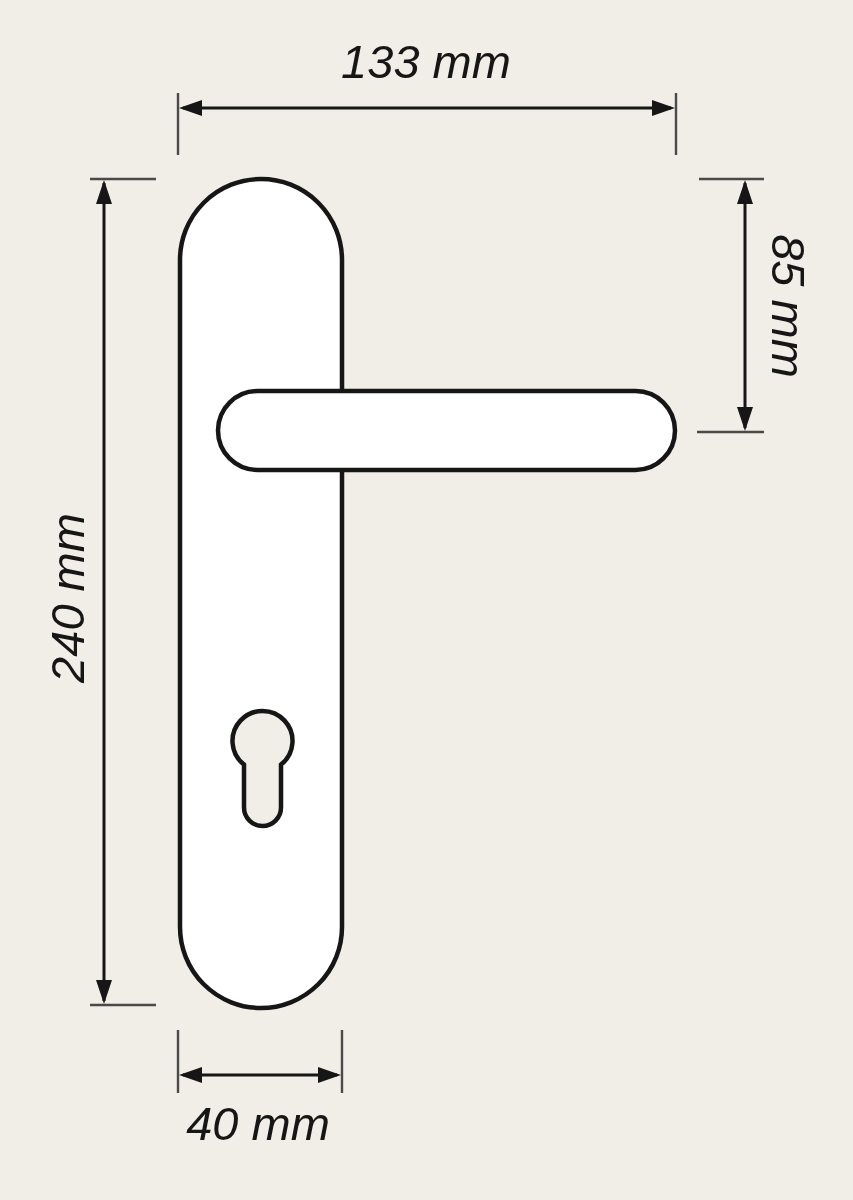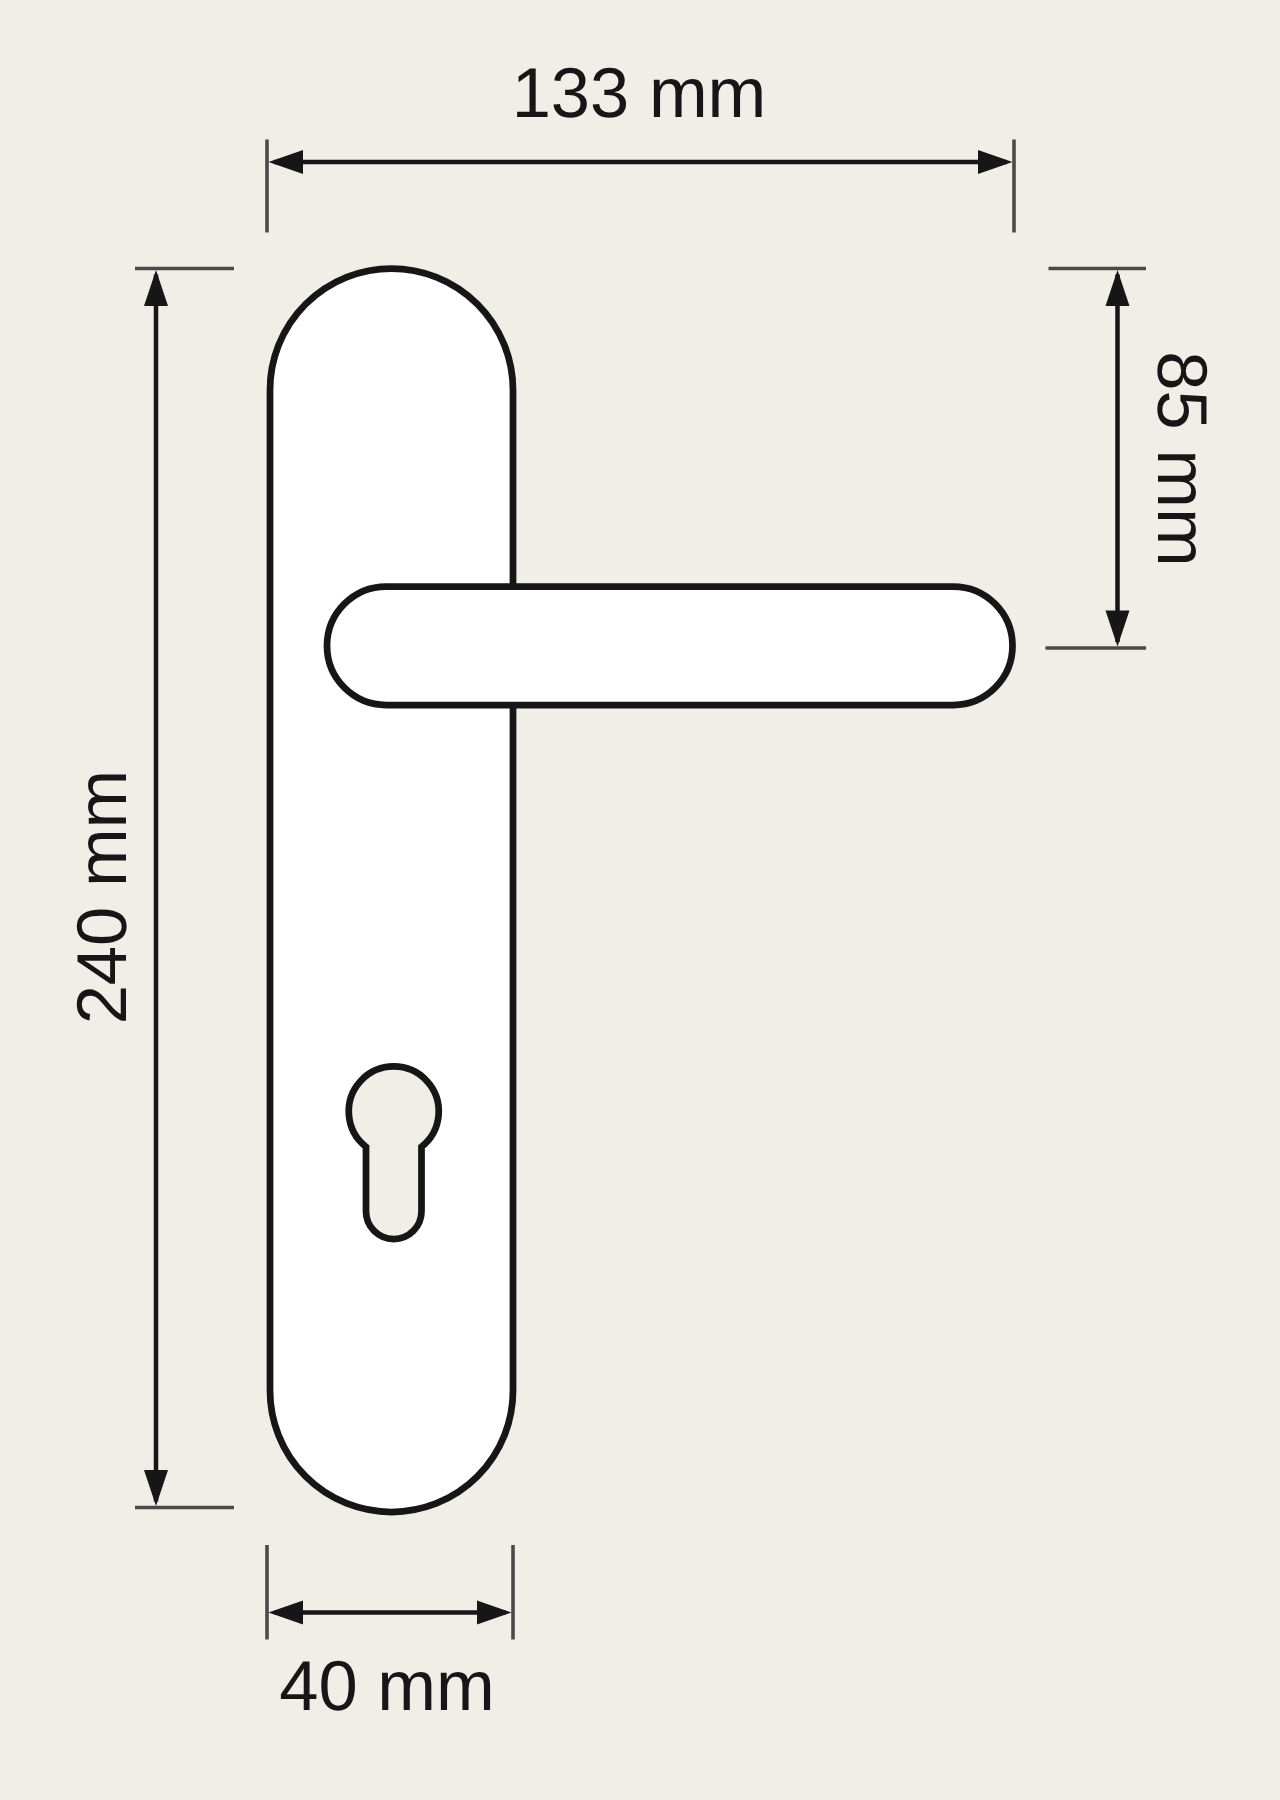--- a/index.html
+++ b/index.html
@@ -8,20 +8,21 @@
     width: 853px;
     height: 1200px;
     background: #f1eee7;
     overflow: hidden;
   }
   .stage {
     position: relative;
     width: 853px;
     height: 1148px;
     background: #f1eee7;
+    font-style: italic;
   }
   svg { display: block; }
   .part-outline {
     fill: #ffffff;
     stroke: #161616;
     stroke-width: 4.5;
   }
   .cutout {
     fill: #f1eee7;
     stroke: #161616;

